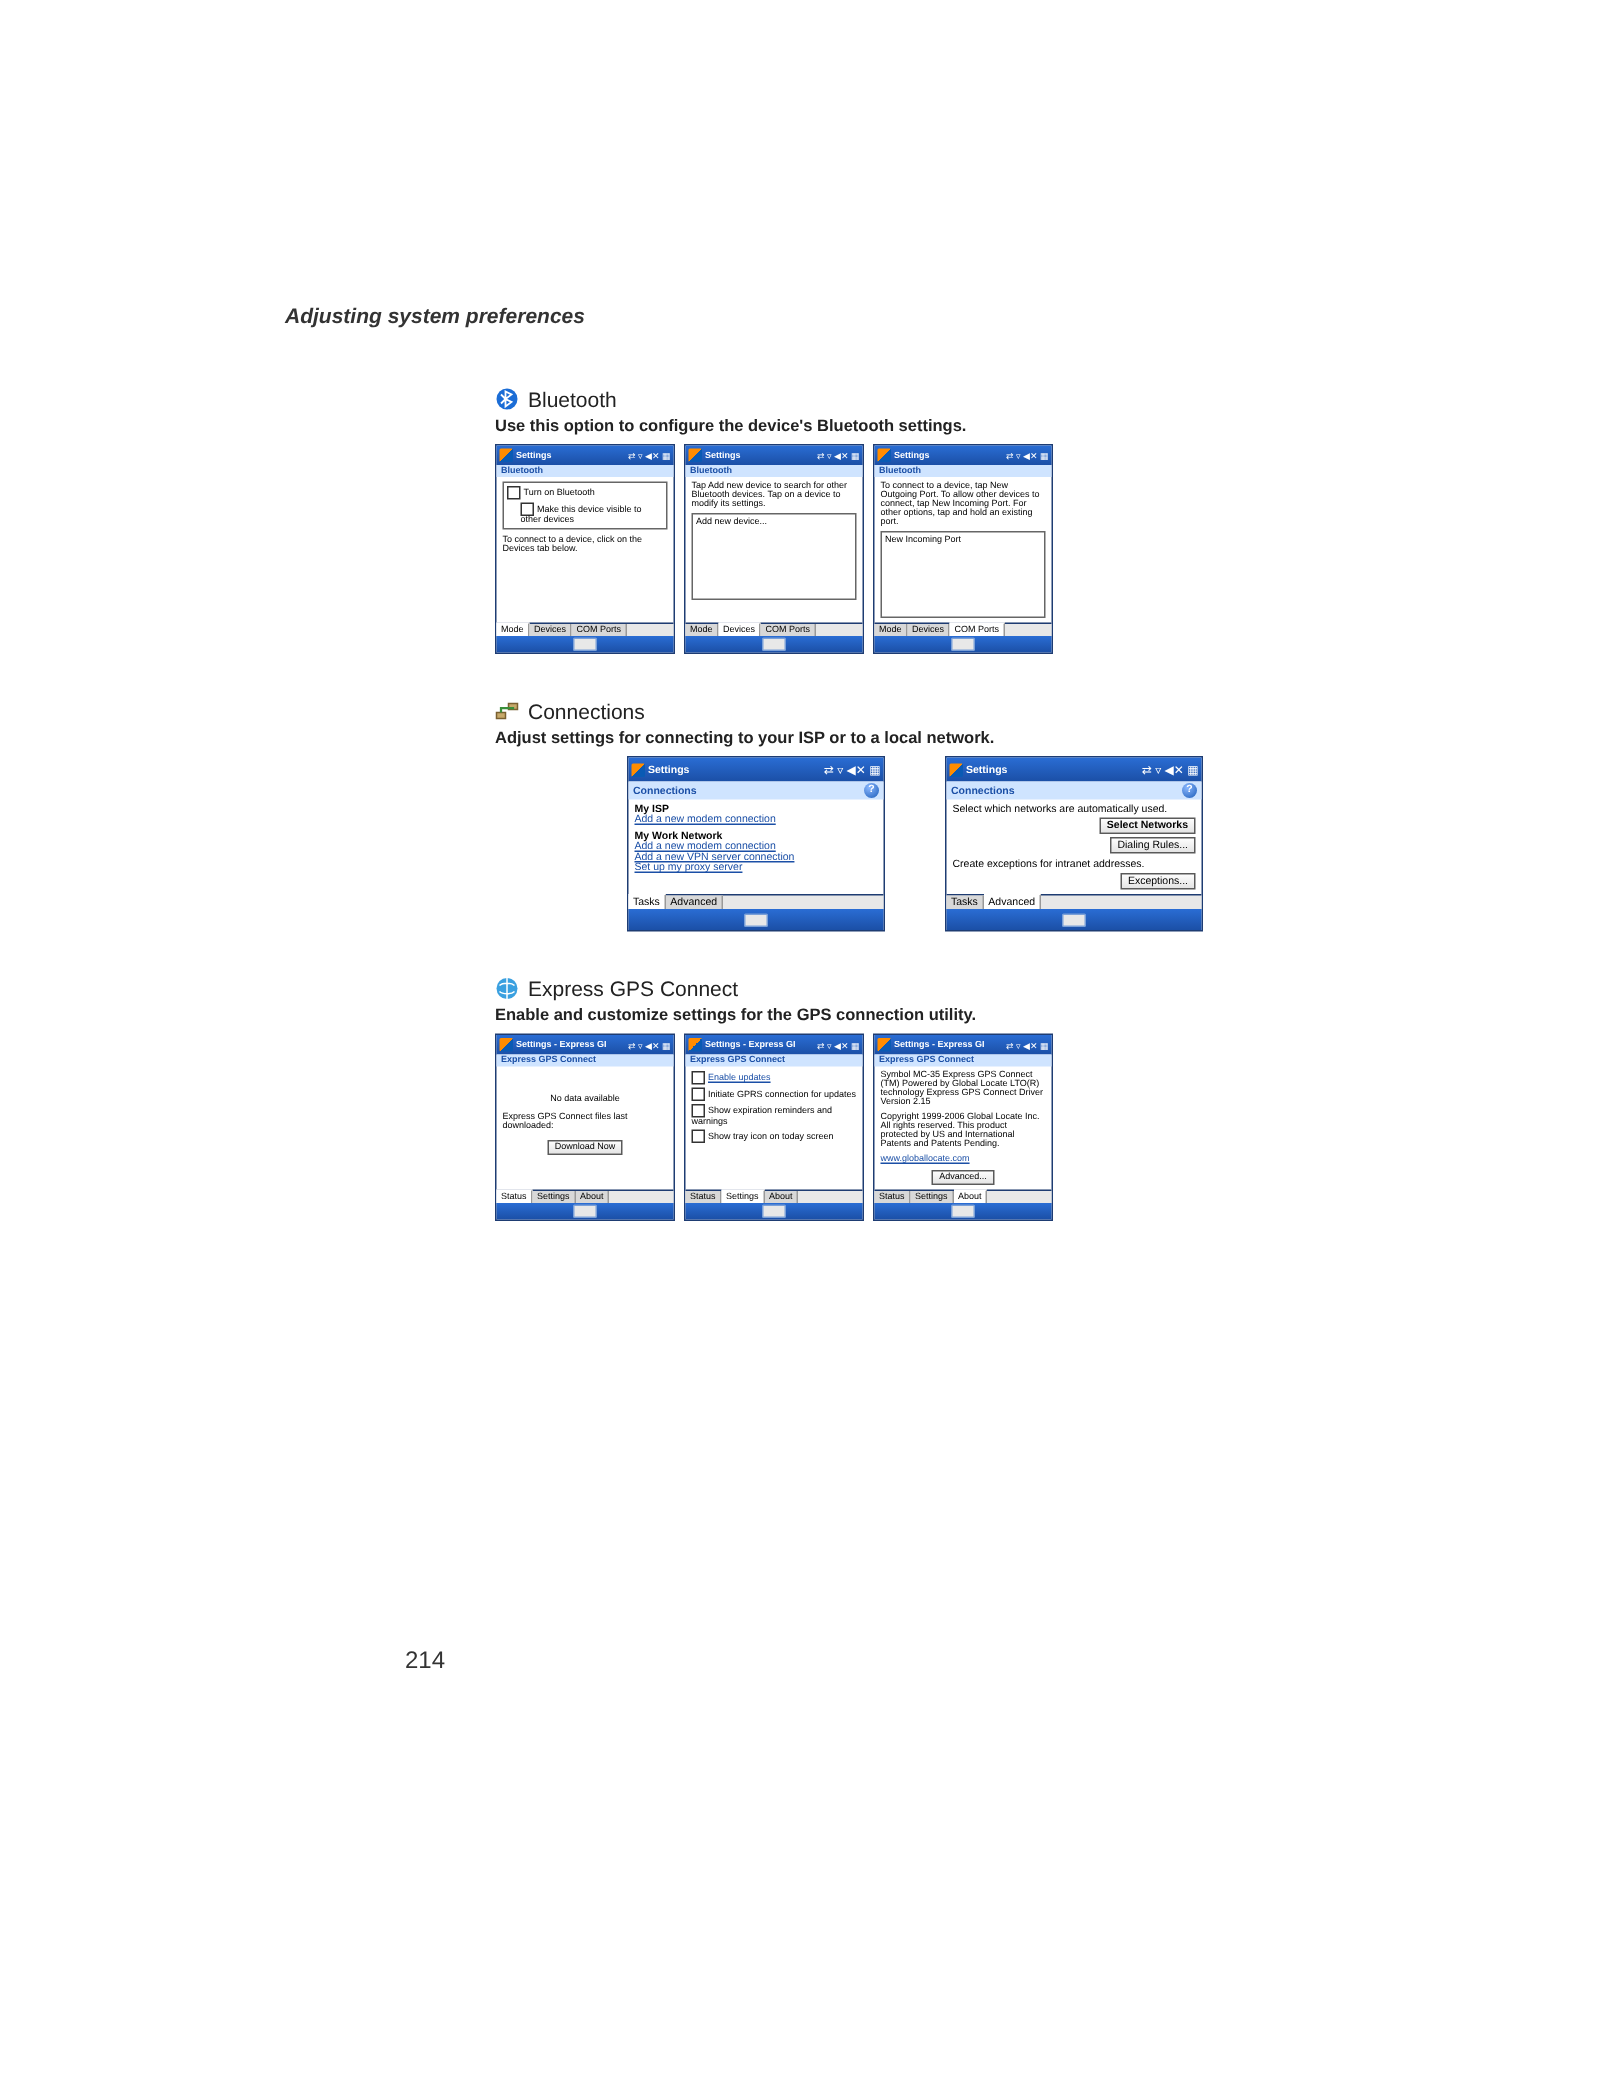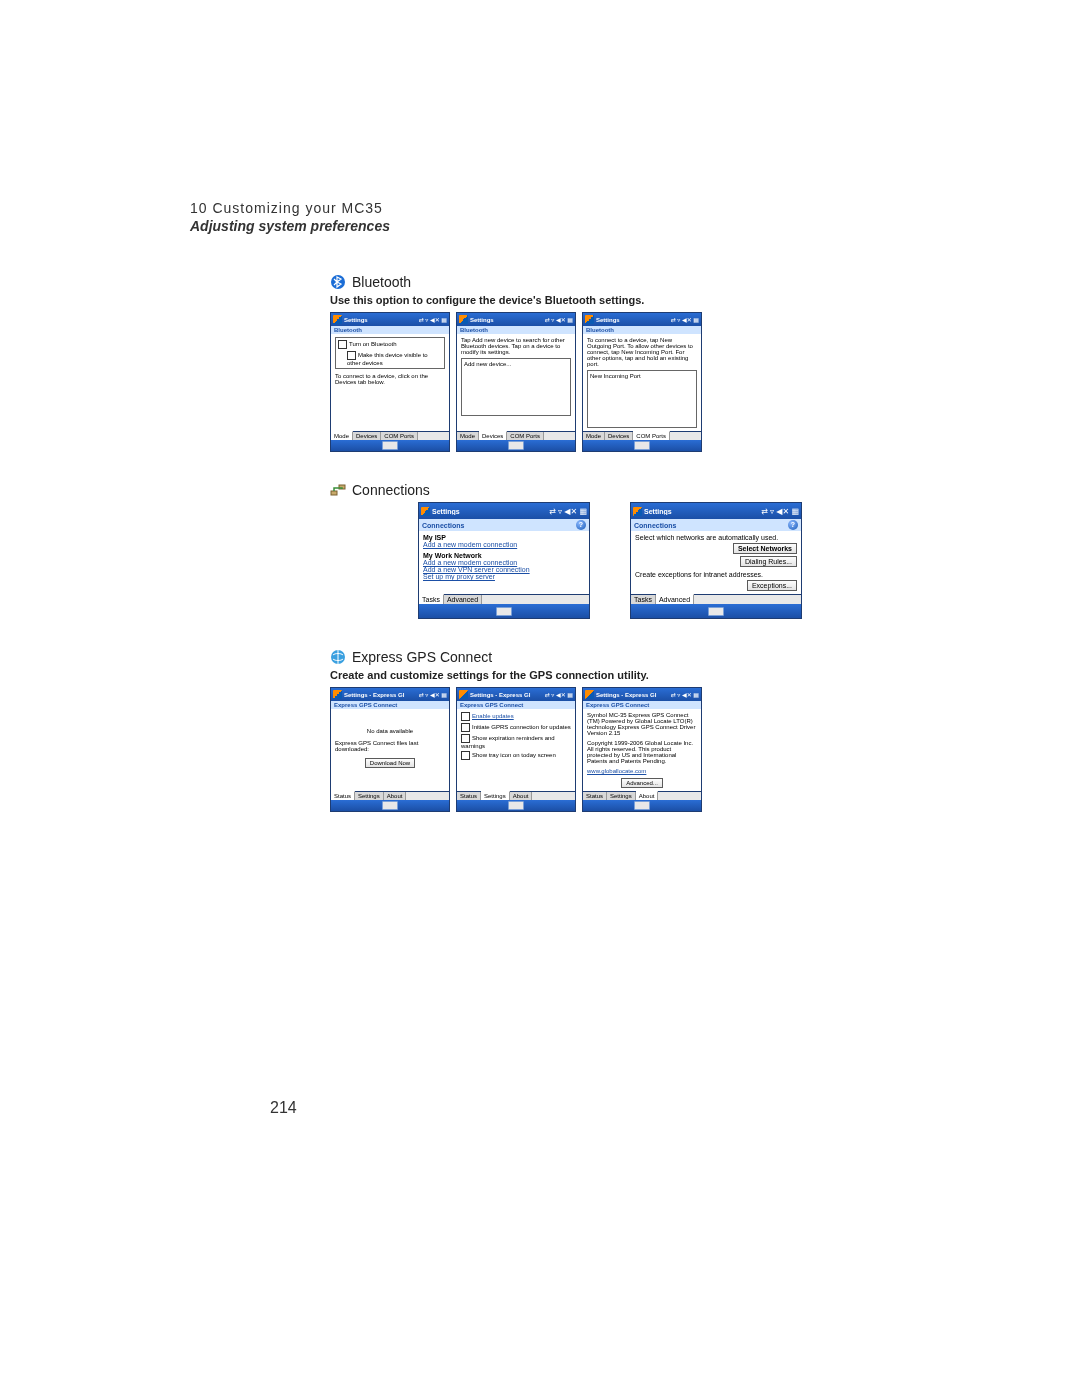--- a/index.html
+++ b/index.html
@@ -207,21 +207,20 @@
   .mb2 { margin-bottom: 2px; }
   .mb4 { margin-bottom: 4px; }
   .right { text-align: right; }
   .bold { font-weight: bold; }
 </style>
 </head>
 <body>
 
 <div class="page">
 
-  <div class="chapter">10 Customizing your MC35</div>
   <div class="subtitle">Adjusting system preferences</div>
 
   <div class="section">
     <div class="section-head">
       <span class="icon">
         <svg class="icon-svg" viewBox="0 0 16 16" width="16" height="16">
             <circle cx="8" cy="8" r="7" fill="#1b6dd6"></circle>
             <path d="M7 3v10l4-3-4-2 4-3-4-2zM7 8L4 5M7 8l-3 3" stroke="#fff" stroke-width="1.2" fill="none"></path>
           </svg>
       </span>
@@ -307,20 +306,21 @@
     <div class="section-head">
       <span class="icon">
         <svg class="icon-svg" viewBox="0 0 16 16" width="16" height="16">
             <rect x="1" y="9" width="6" height="4" fill="#c7a96a" stroke="#7a6030"></rect>
             <rect x="9" y="3" width="6" height="4" fill="#c7a96a" stroke="#7a6030"></rect>
             <path d="M4 9V6h8v1" stroke="#3a8f3a" stroke-width="1.5" fill="none"></path>
           </svg>
       </span>
       <span class="title">Connections</span>
     </div>
+    <div class="desc">Adjust settings for connecting to your ISP or to a local network.</div>
 
     <div class="shot-row center">
 
       <div class="shot wide">
         <div class="title-bar">
           <span class="flag"></span>
           <span class="caption">Settings</span>
           <span class="sysicons">⇄ ▿ ◀✕ ▦</span>
         </div>
         <div class="panel-title">
@@ -375,21 +375,21 @@
   <div class="section">
     <div class="section-head">
       <span class="icon">
         <svg class="icon-svg" viewBox="0 0 16 16" width="16" height="16">
             <circle cx="8" cy="8" r="7" fill="#3aa0e0"></circle>
             <path d="M3 6c2-2 8-2 10 0M3 10c2 2 8 2 10 0M8 1v14" stroke="#fff" stroke-width="1" fill="none"></path>
           </svg>
       </span>
       <span class="title">Express GPS Connect</span>
     </div>
-    <div class="desc">Create and customize settings for the GPS connection utility.</div>
+    <div class="desc">Enable and customize settings for the GPS connection utility.</div>
 
     <div class="shot-row">
 
       <div class="shot">
         <div class="title-bar">
           <span class="flag"></span>
           <span class="caption">Settings - Express GI</span>
           <span class="sysicons">⇄ ▿ ◀✕ ▦</span>
         </div>
         <div class="panel-title">Express GPS Connect</div>

